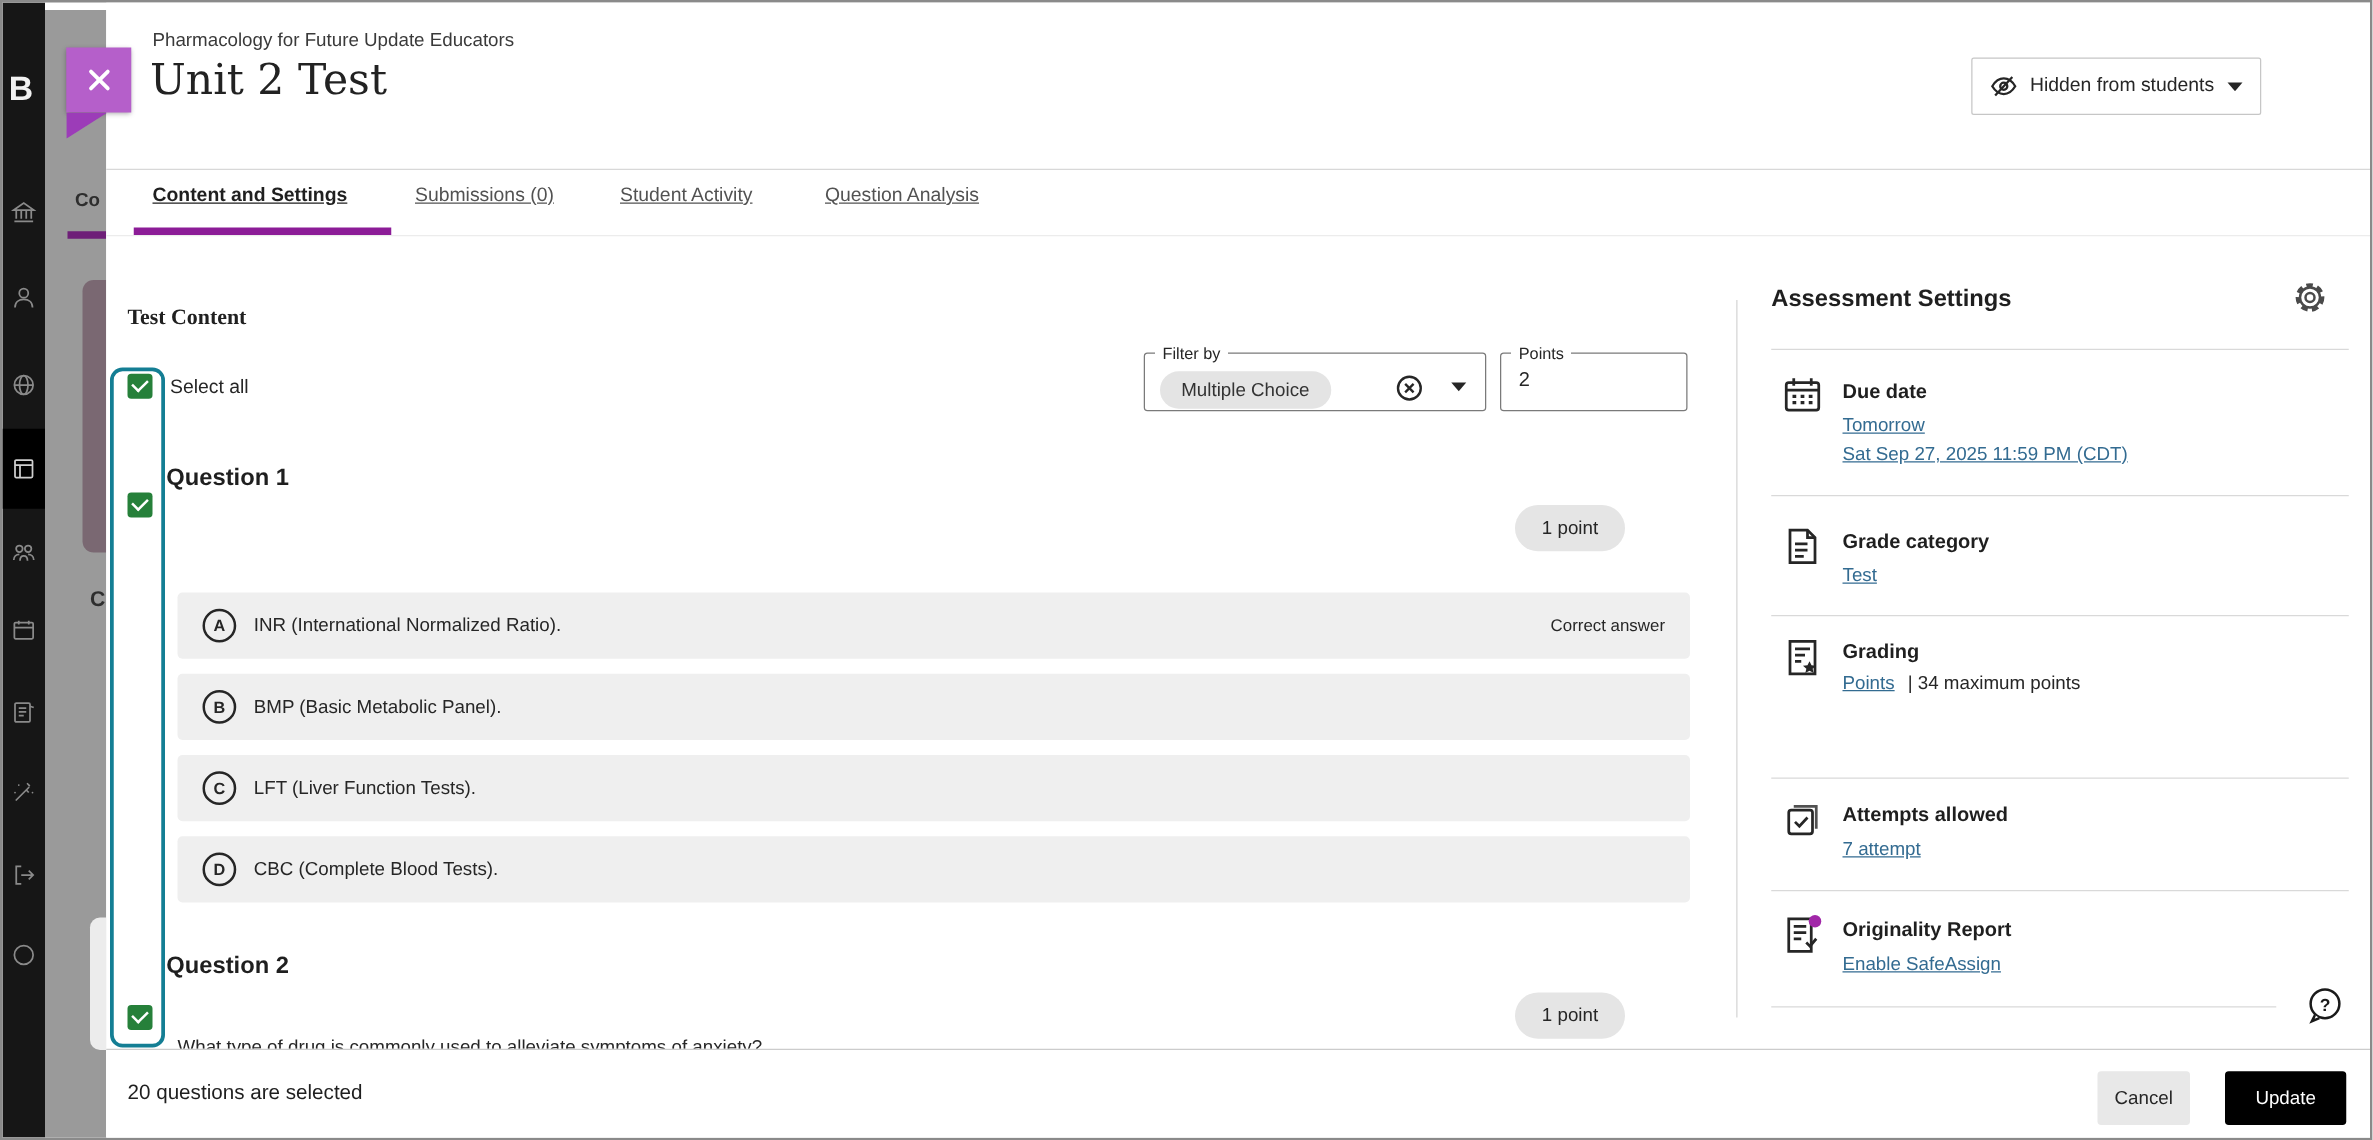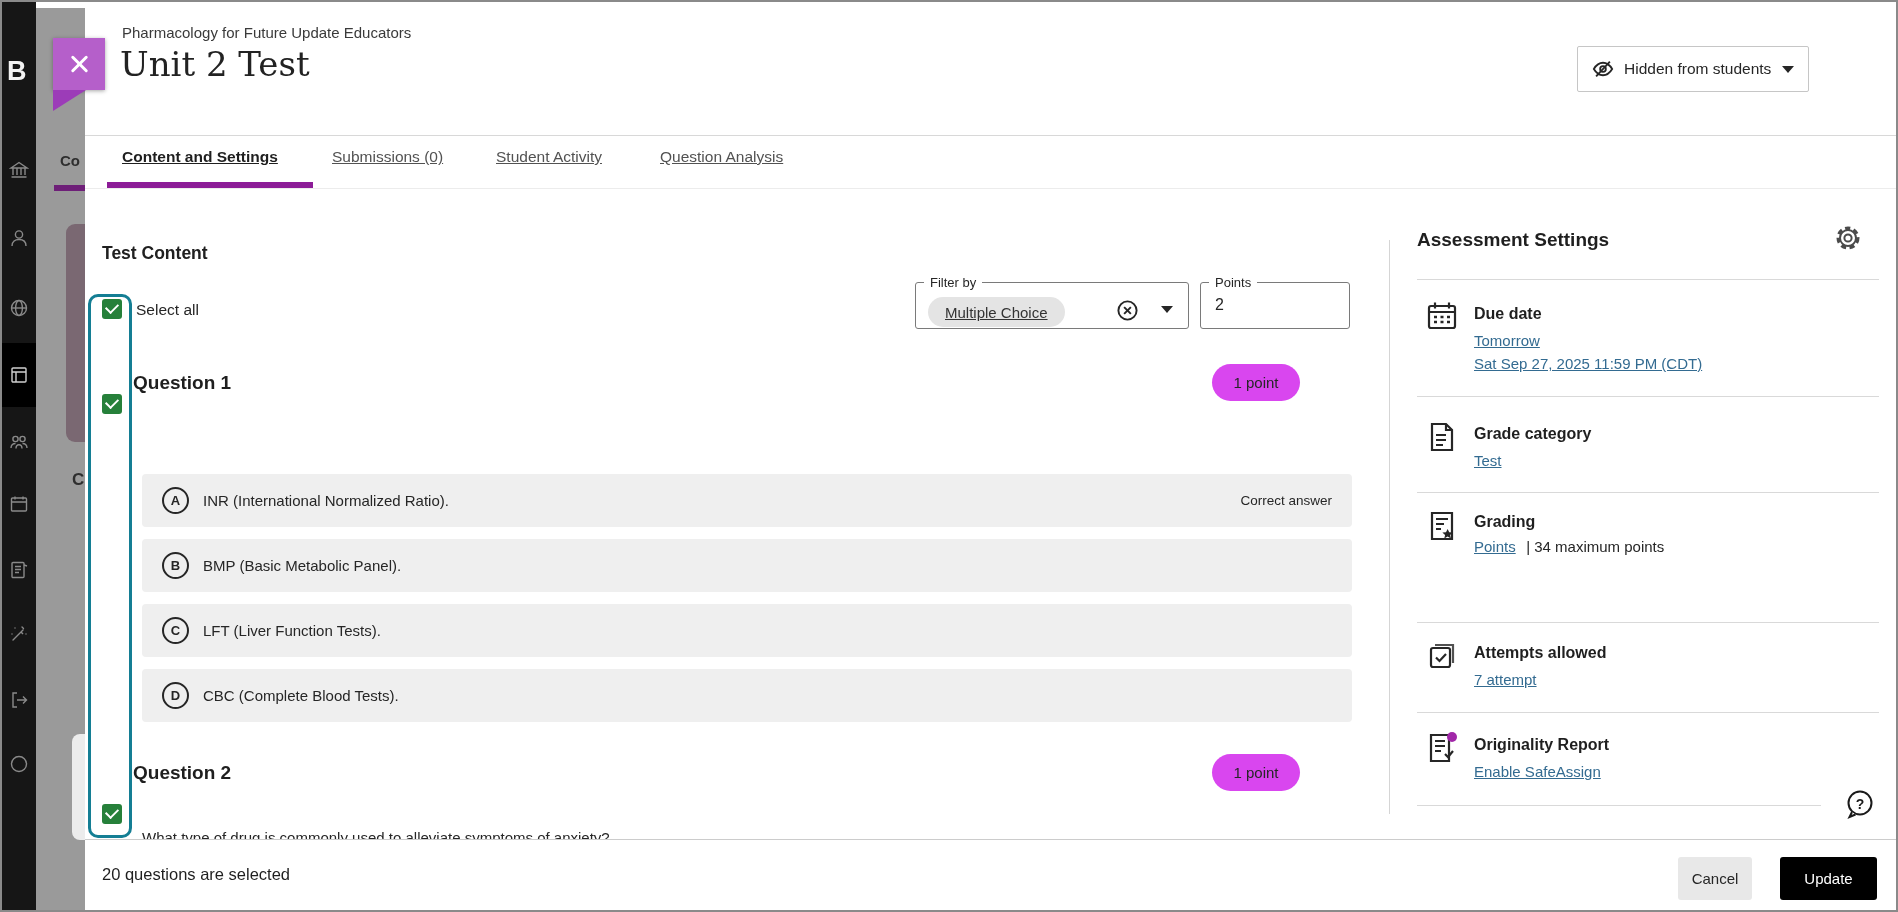--- a/index.html
+++ b/index.html
@@ -41,39 +41,39 @@
   .vis-label { font-size:15.5px; color:#262626; }
   .caret { width:0; height:0; border-left:6px solid transparent; border-right:6px solid transparent; border-top:7px solid #262626; }
 
   .hdr-divider { left:0; top:133px; width:1815px; height:1px; background:#d8d8d8; }
   .tab { top:146px; font-size:15.5px; color:#525252; cursor:pointer;text-decoration:underline; }
   .tab.active { color:#1f1f1f; font-weight:bold; }
   .tab-underline { left:22px; top:180px; width:206px; height:6px; background:#8c1c97; }
   .tabs-divider { left:0; top:186px; width:1815px; height:1px; background:#ececec; }
 
   
-  .section-heading { left:17px; top:241px; font-size:17.5px; font-weight:bold; color:#202020; }
+  .section-heading { left:17px; top:241px; font-size:17.5px; font-weight:bold; color:#202020;font-family:Liberation Serif, serif; }
   .select-box { left:3px; top:292px; width:44px; height:544px; border:3px solid #147e94; border-radius:10px; }
   .cb { width:20px; height:20px; background:#26803a; border-radius:3px; position:relative; cursor:pointer; }
   .cb:after { content:""; position:absolute; left:4px; top:4px; width:10px; height:6px;
     border-left:2.5px solid #fff; border-bottom:2.5px solid #fff; transform:rotate(-45deg); }
   .selectall-label { left:51px; top:299px; font-size:15.5px; }
   fieldset.field { position:absolute; border:1px solid #7a7a7a; border-radius:3px; background:#fff; }
   fieldset.field legend { font-size:13px; color:#262626; margin-left:8px; padding:0 6px; }
   .filter-field { left:830px; top:273px; width:274px; height:54px; }
   .chip { position:absolute; left:12px; top:7px; height:30px; background:#e4e4e4; border-radius:16px;
-    padding:0 17px; display:flex; align-items:center; font-size:15px; color:#333; cursor:pointer;text-decoration:underline; }
+    padding:0 17px; display:flex; align-items:center; font-size:15px; color:#333; cursor:pointer; }
   .chip-x { position:absolute; left:200px; top:9px; cursor:pointer; }
   .filter-caret { position:absolute; left:245px; top:16px; cursor:pointer; }
   .points-field { left:1115px; top:273px; width:150px; height:54px; }
   .points-value { position:absolute; left:14px; top:6px; font-size:16px; }
 
   .q-title { font-size:19px; font-weight:bold; color:#1f1f1f; }
-  .badge { left:1127px; width:88px; height:37px; background:#d946ef; border-radius:19px;
-    display:flex; align-items:center; justify-content:center; font-size:15px; color:#262626; }
+  .badge { left:1127px; width:88px; height:37px; background:#e5e5e5; border-radius:19px;
+    display:flex; align-items:center; justify-content:center; font-size:15px; color:#262626;margin-top:40px; }
   .q-text { left:57px; font-size:15px; color:#262626; }
   .opt-row { left:57px; width:1210px; height:53px; background:#efefef; border-radius:4px;
     display:flex; align-items:center; padding:0 20px; }
   .opt-circle { width:27px; height:27px; border:2px solid #262626; border-radius:50%; flex:0 0 auto;
     display:flex; align-items:center; justify-content:center; font-size:13px; font-weight:bold; margin-right:14px; }
   .opt-text { font-size:15px; }
   .opt-note { margin-left:auto; font-size:13.5px; color:#262626; }
   .vdivider { left:1304px; top:238px; width:1px; height:574px; background:#d5d5d5; }
 
   

